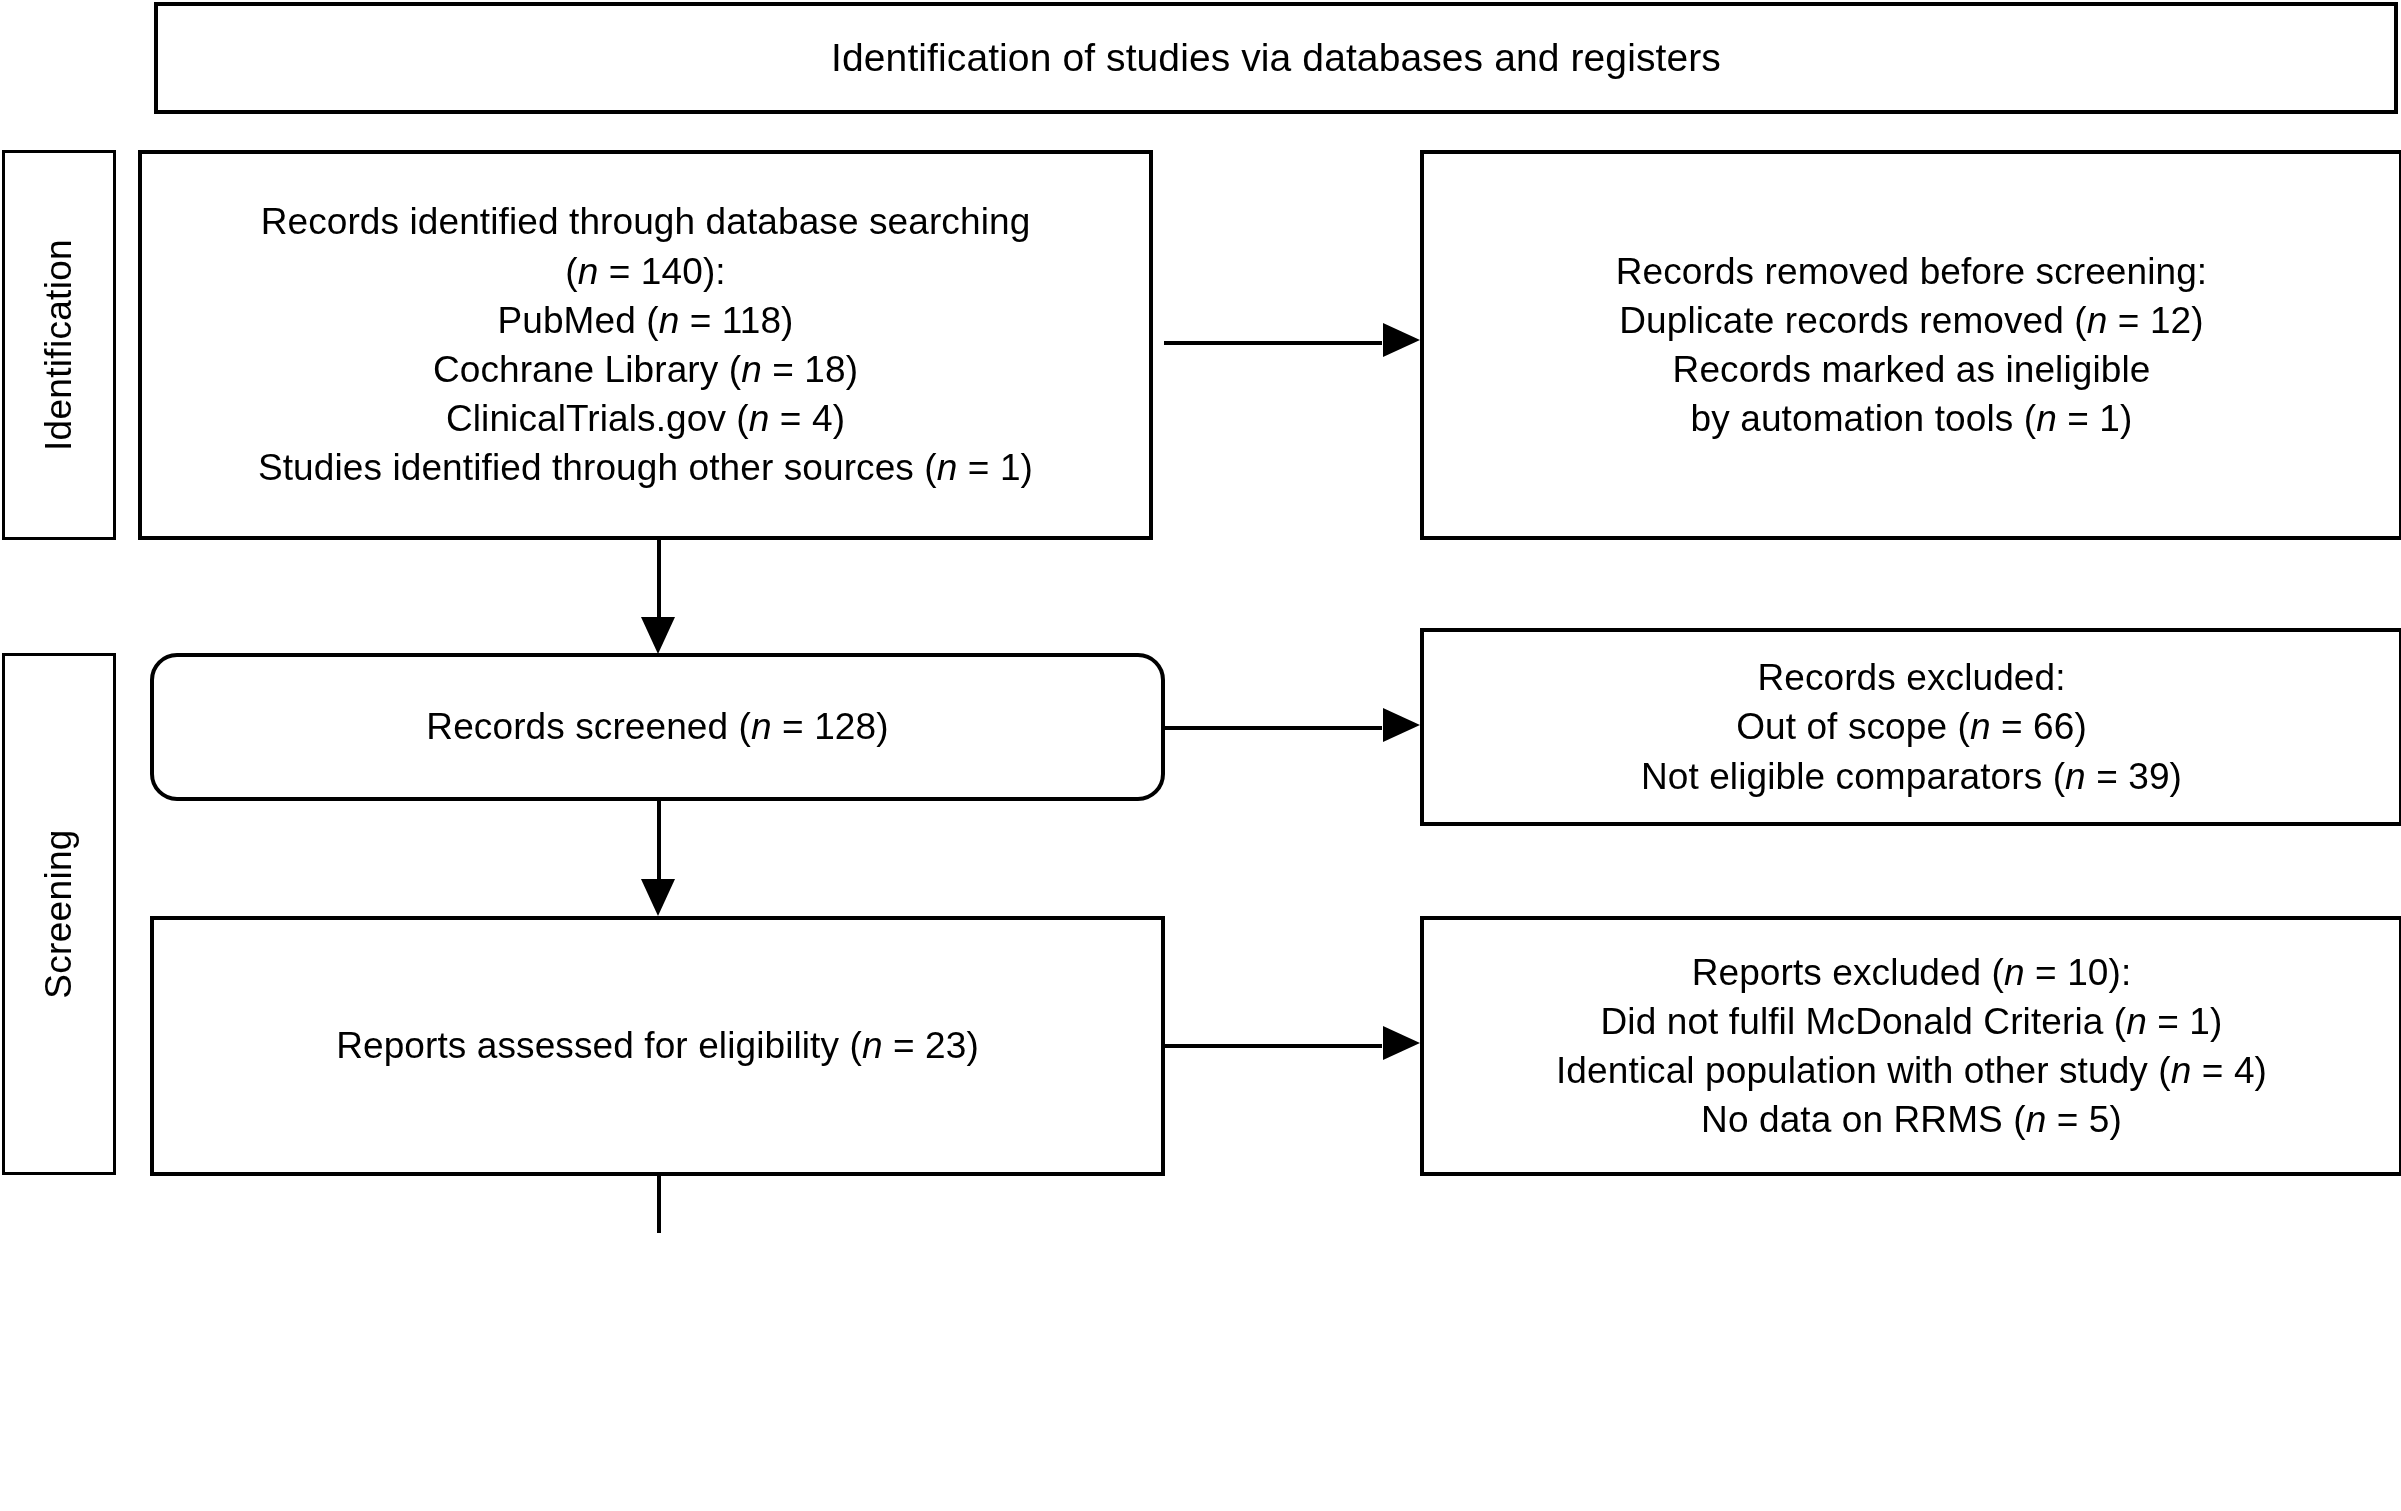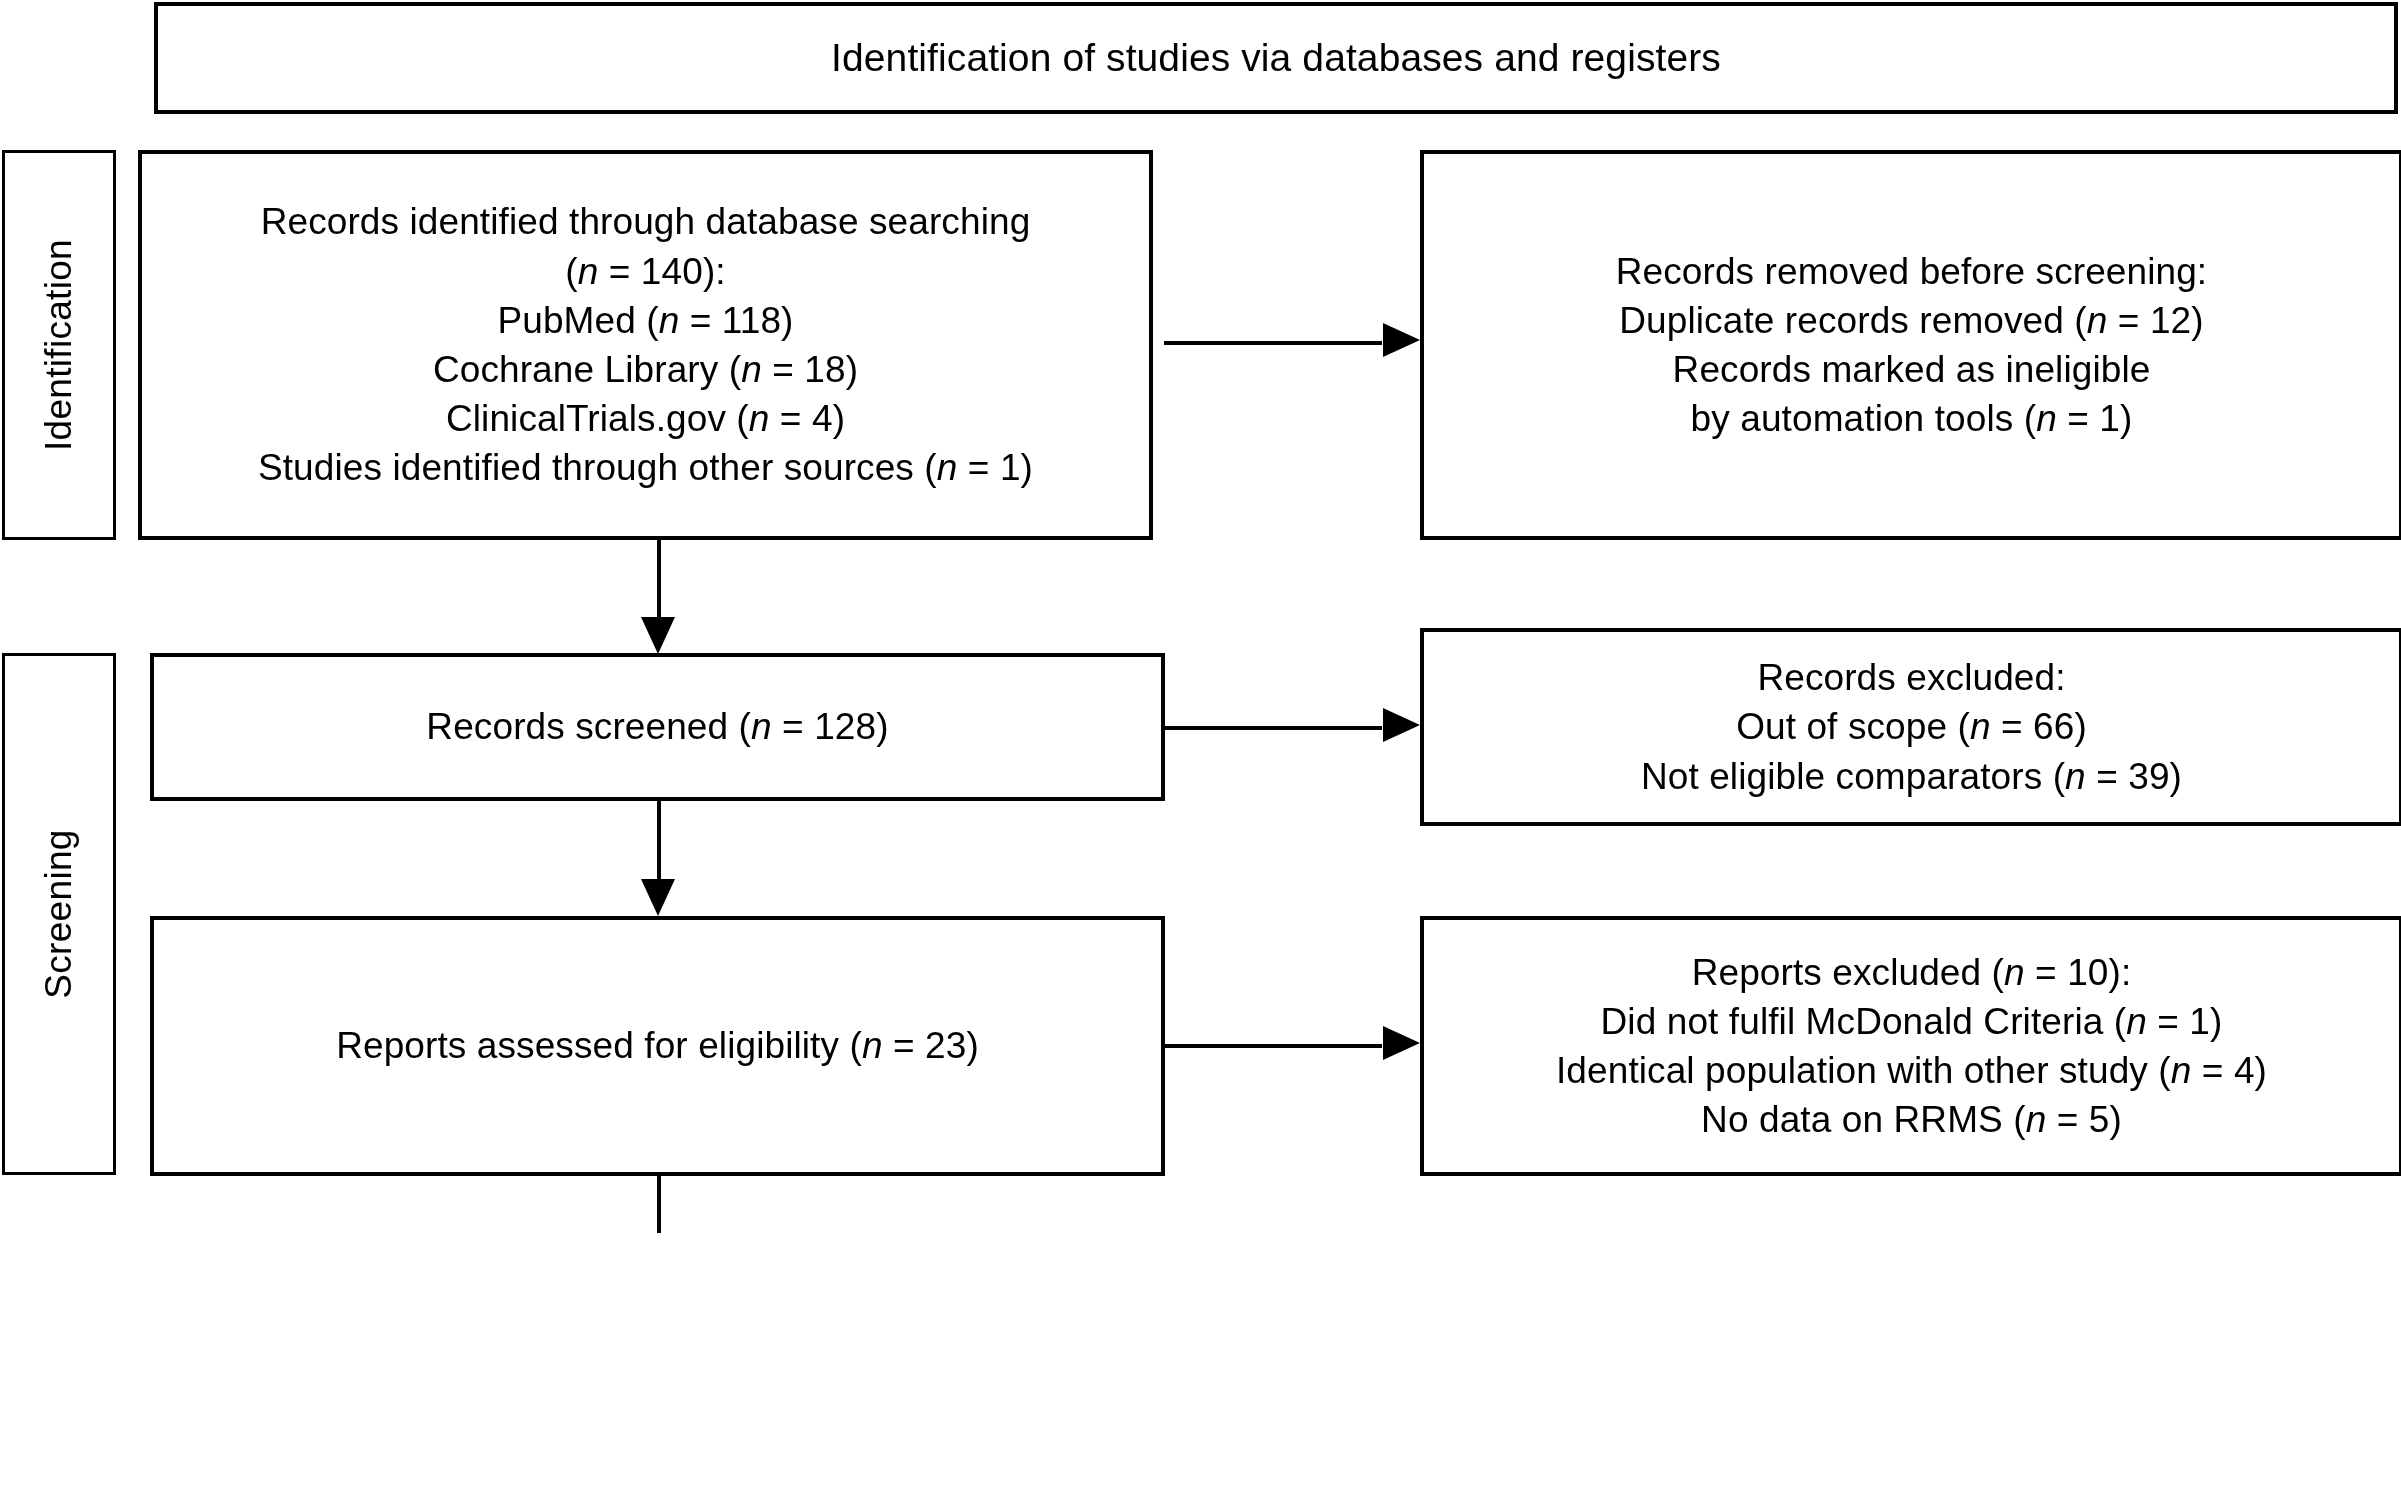--- a/index.html
+++ b/index.html
@@ -120,21 +120,21 @@
 Records marked as ineligible
 by automation tools (<em class="italic-n">n</em> = 1)</span>
   </div>
 
   <div class="hline" style="left:1164px; top:341px; width:218px;"></div>
   <div class="arrow-right" style="left:1383px; top:323px;"></div>
 
   <div class="vline" style="left:657px; top:539px; width:4.2px; height:81px;"></div>
   <div class="arrow-down" style="left:641px; top:617px;"></div>
 
-  <div class="box" style="left:150px; top:653px; width:1015px; height:148px;">
+  <div class="box" style="left:150px; top:653px; width:1015px; height:148px;border-radius:27px;">
     <span class="box-text">Records screened (<em class="italic-n">n</em> = 128)</span>
   </div>
 
   <div class="box" style="left:1420px; top:628px; width:983px; height:198px;">
     <span class="box-text">Records excluded:
 Out of scope (<em class="italic-n">n</em> = 66)
 Not eligible comparators (<em class="italic-n">n</em> = 39)</span>
   </div>
 
   <div class="hline" style="left:1164px; top:726px; width:218px;"></div>

